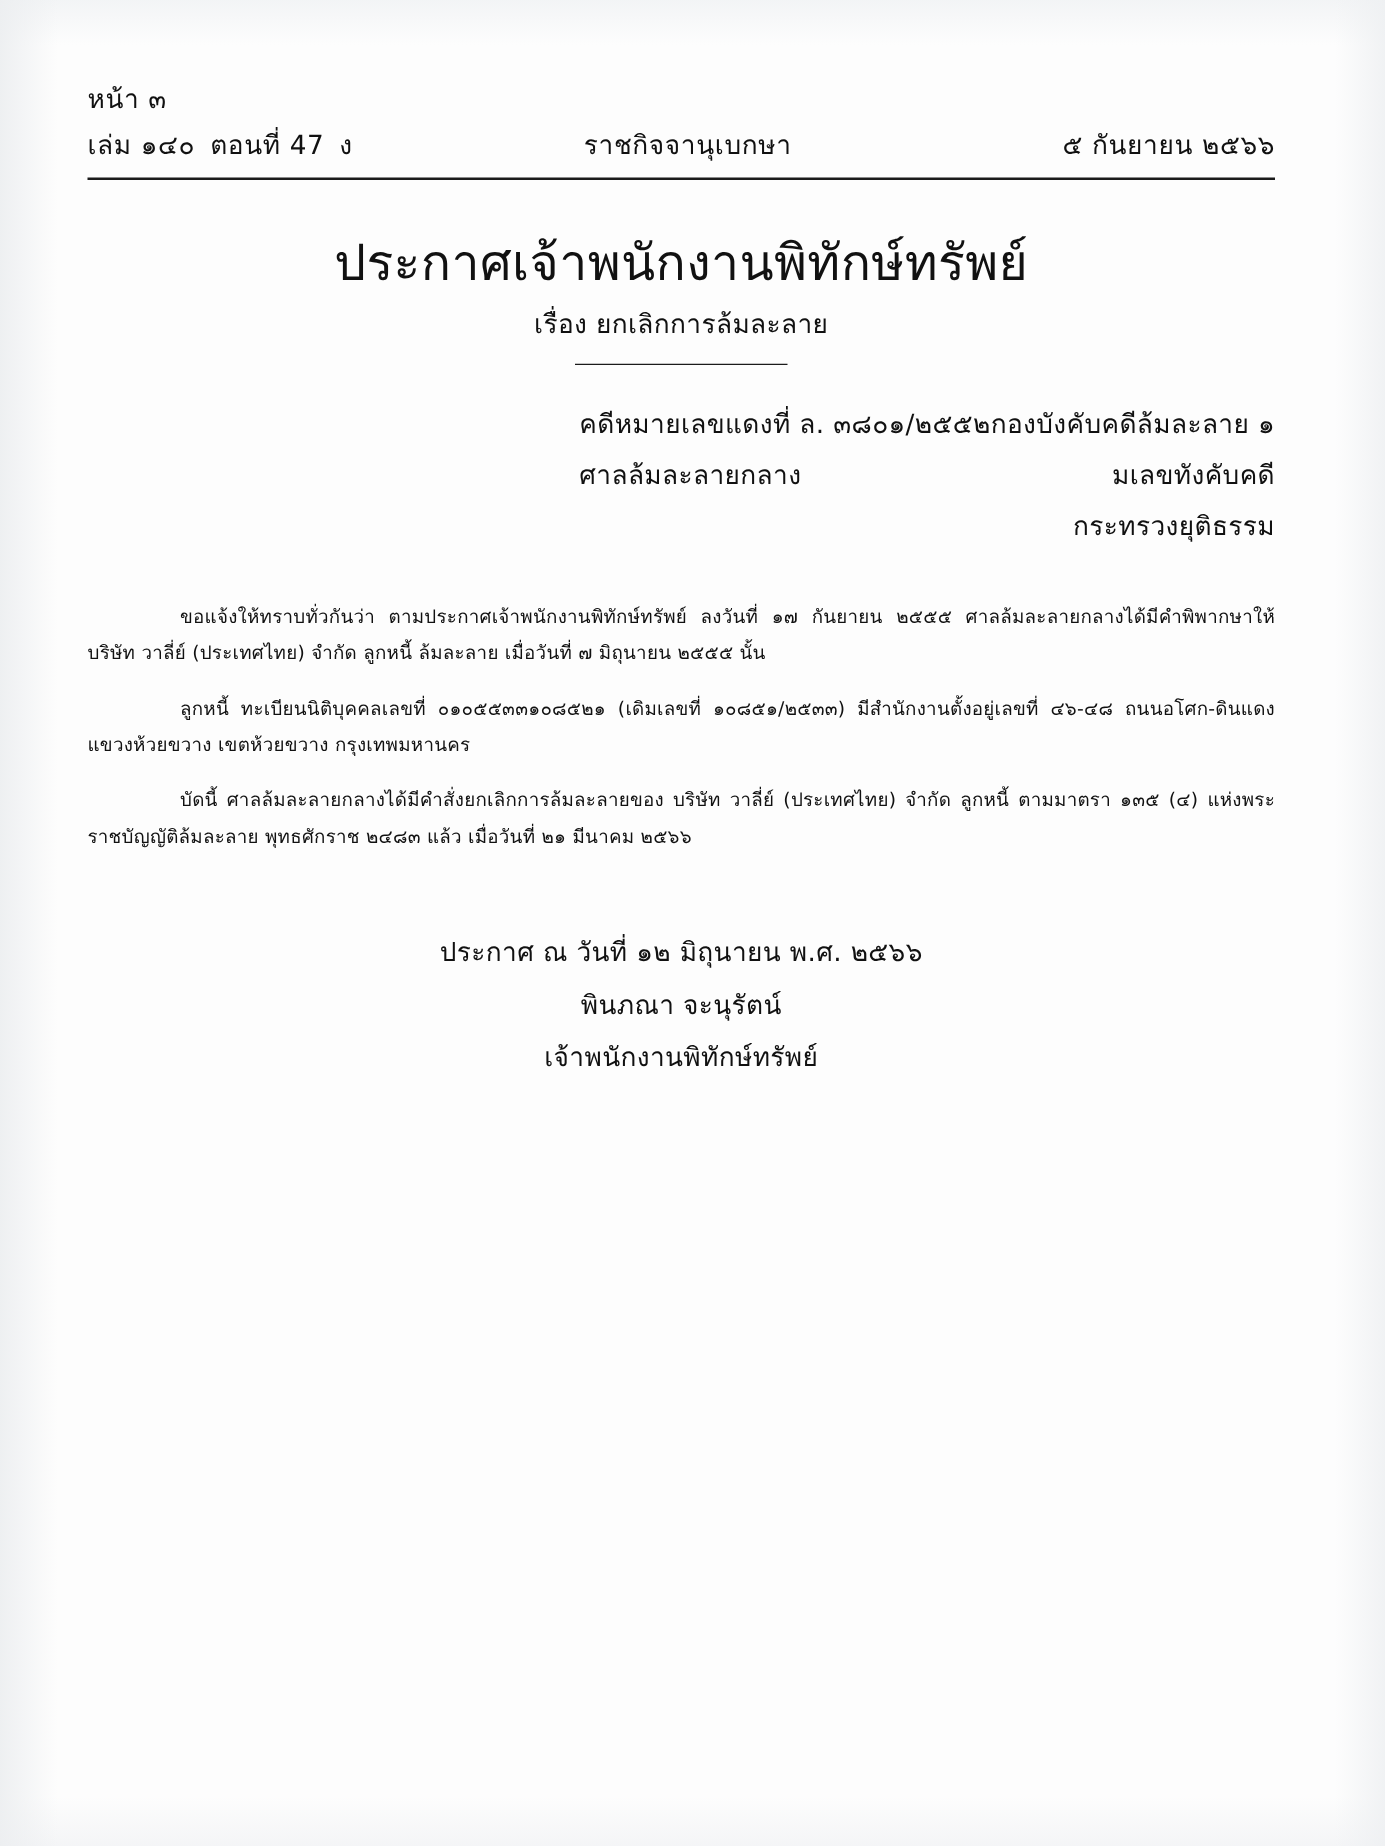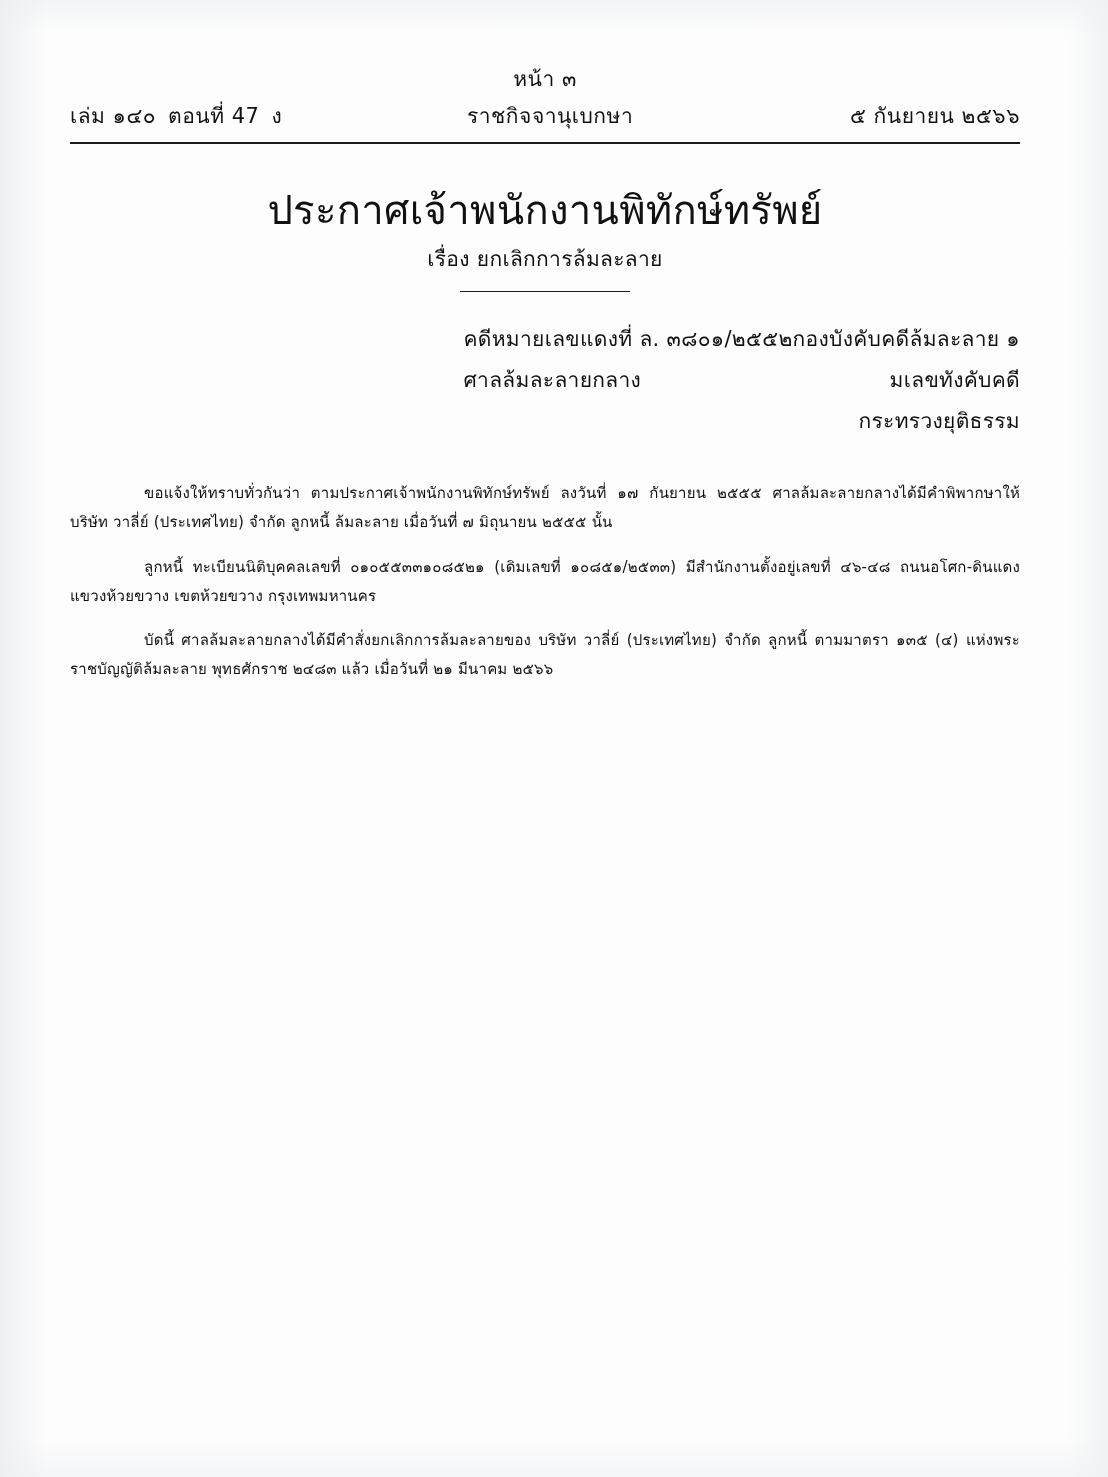--- a/index.html
+++ b/index.html
@@ -32,21 +32,21 @@
   }
   .sheet {
     position: absolute;
     left: 70px;
     top: 62px;
     width: 950px;
   }
 
   
   .header-center-top {
-    text-align: center;
+    text-align: left;
     font-size: 21px;
     letter-spacing: 0.5px;
     margin-bottom: 4px;
   }
   .header-row {
     display: flex;
     align-items: flex-end;
     justify-content: space-between;
     font-size: 21px;
     padding-bottom: 6px;
@@ -160,15 +160,20 @@
         <div>กระทรวงยุติธรรม</div>
       </div>
     </div>
 
     <div class="body">
       <p class="para"><span class="indent"></span><span>ขอแจ้งให้ทราบทั่วกันว่า ตามประกาศเจ้าพนักงานพิทักษ์ทรัพย์ ลงวันที่ ๑๗ กันยายน ๒๕๕๕ ศาลล้มละลายกลางได้มีคำพิพากษาให้ บริษัท วาลี่ย์ (ประเทศไทย) จำกัด ลูกหนี้ ล้มละลาย เมื่อวันที่ ๗ มิถุนายน ๒๕๕๕ นั้น</span></p>
       <p class="para"><span class="indent"></span><span>ลูกหนี้ ทะเบียนนิติบุคคลเลขที่ ๐๑๐๕๕๓๓๑๐๘๕๒๑ (เดิมเลขที่ ๑๐๘๕๑/๒๕๓๓) มีสำนักงานตั้งอยู่เลขที่ ๔๖-๔๘ ถนนอโศก-ดินแดง แขวงห้วยขวาง เขตห้วยขวาง กรุงเทพมหานคร</span></p>
       <p class="para"><span class="indent"></span><span>บัดนี้ ศาลล้มละลายกลางได้มีคำสั่งยกเลิกการล้มละลายของ บริษัท วาลี่ย์ (ประเทศไทย) จำกัด ลูกหนี้ ตามมาตรา ๑๓๕ (๔) แห่งพระราชบัญญัติล้มละลาย พุทธศักราช ๒๔๘๓ แล้ว เมื่อวันที่ ๒๑ มีนาคม ๒๕๖๖</span></p>
     </div>
 
+    <div class="signature">
+      <div class="sig-line">ประกาศ ณ วันที่ ๑๒ มิถุนายน พ.ศ. ๒๕๖๖</div>
+      <div class="sig-line">พินภณา จะนุรัตน์</div>
+      <div class="sig-line">เจ้าพนักงานพิทักษ์ทรัพย์</div>
+    </div>
 
   </div>
 </div>
 
 </body></html>

